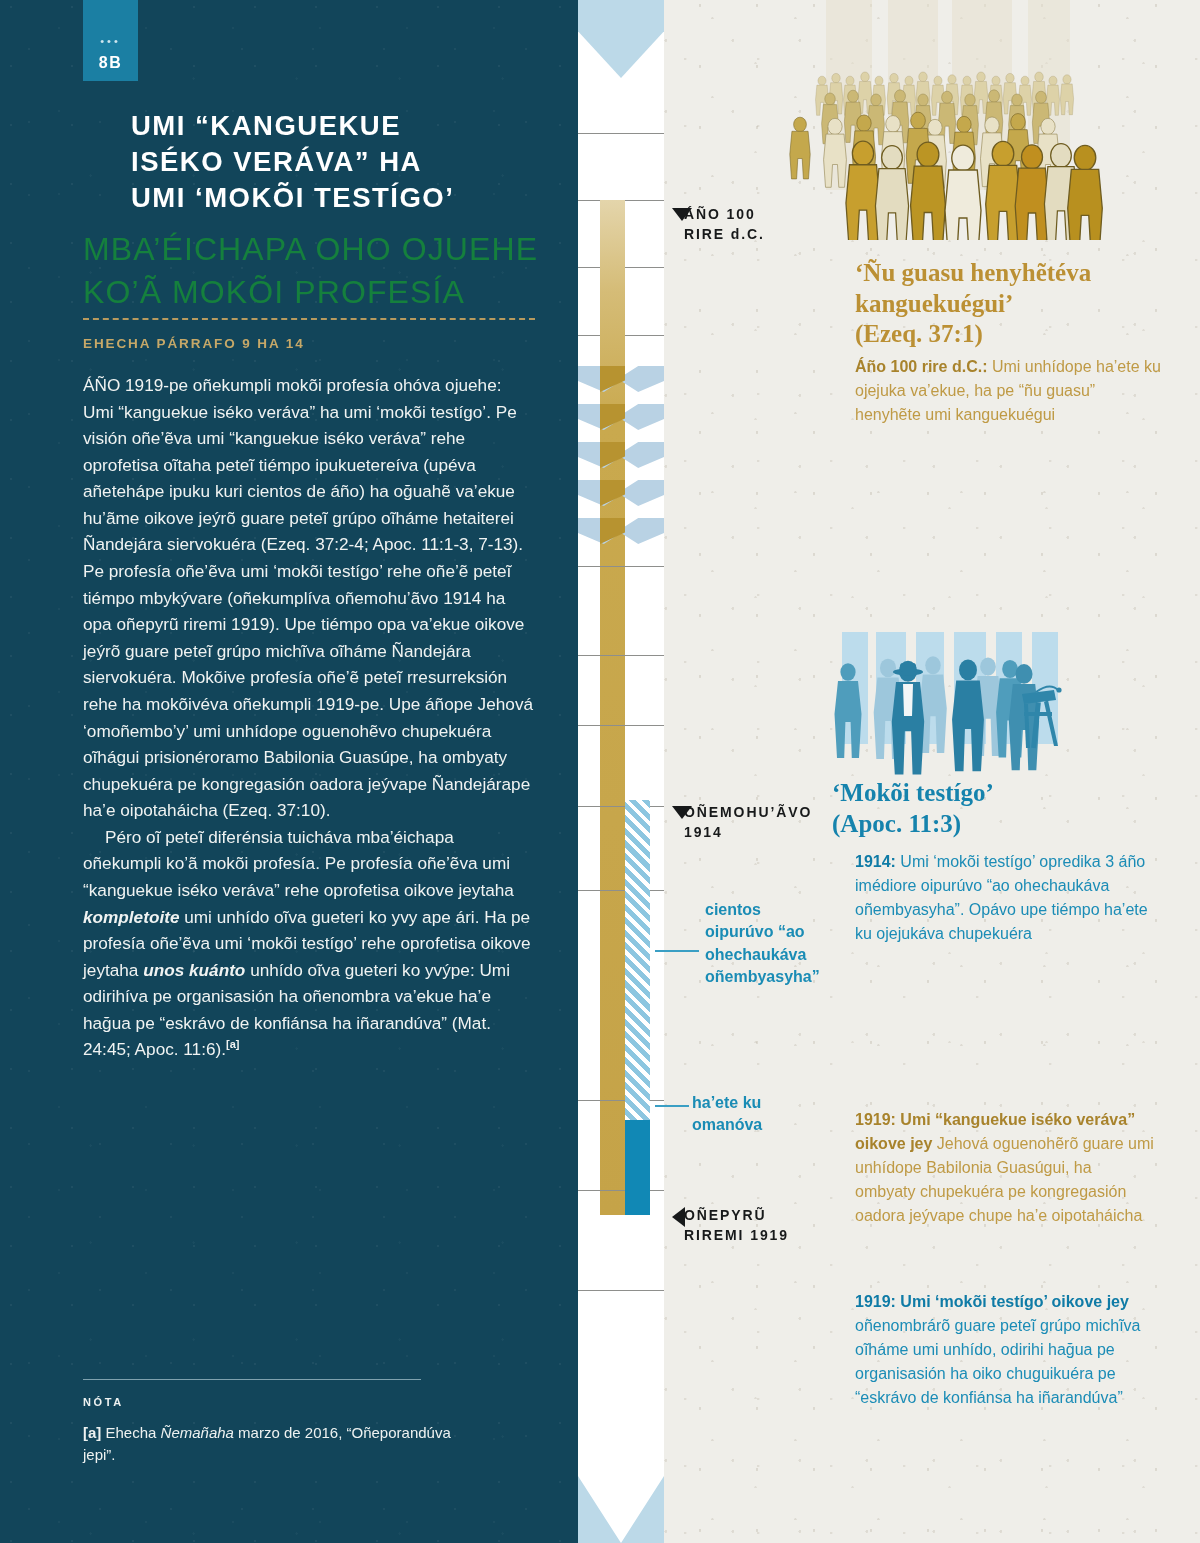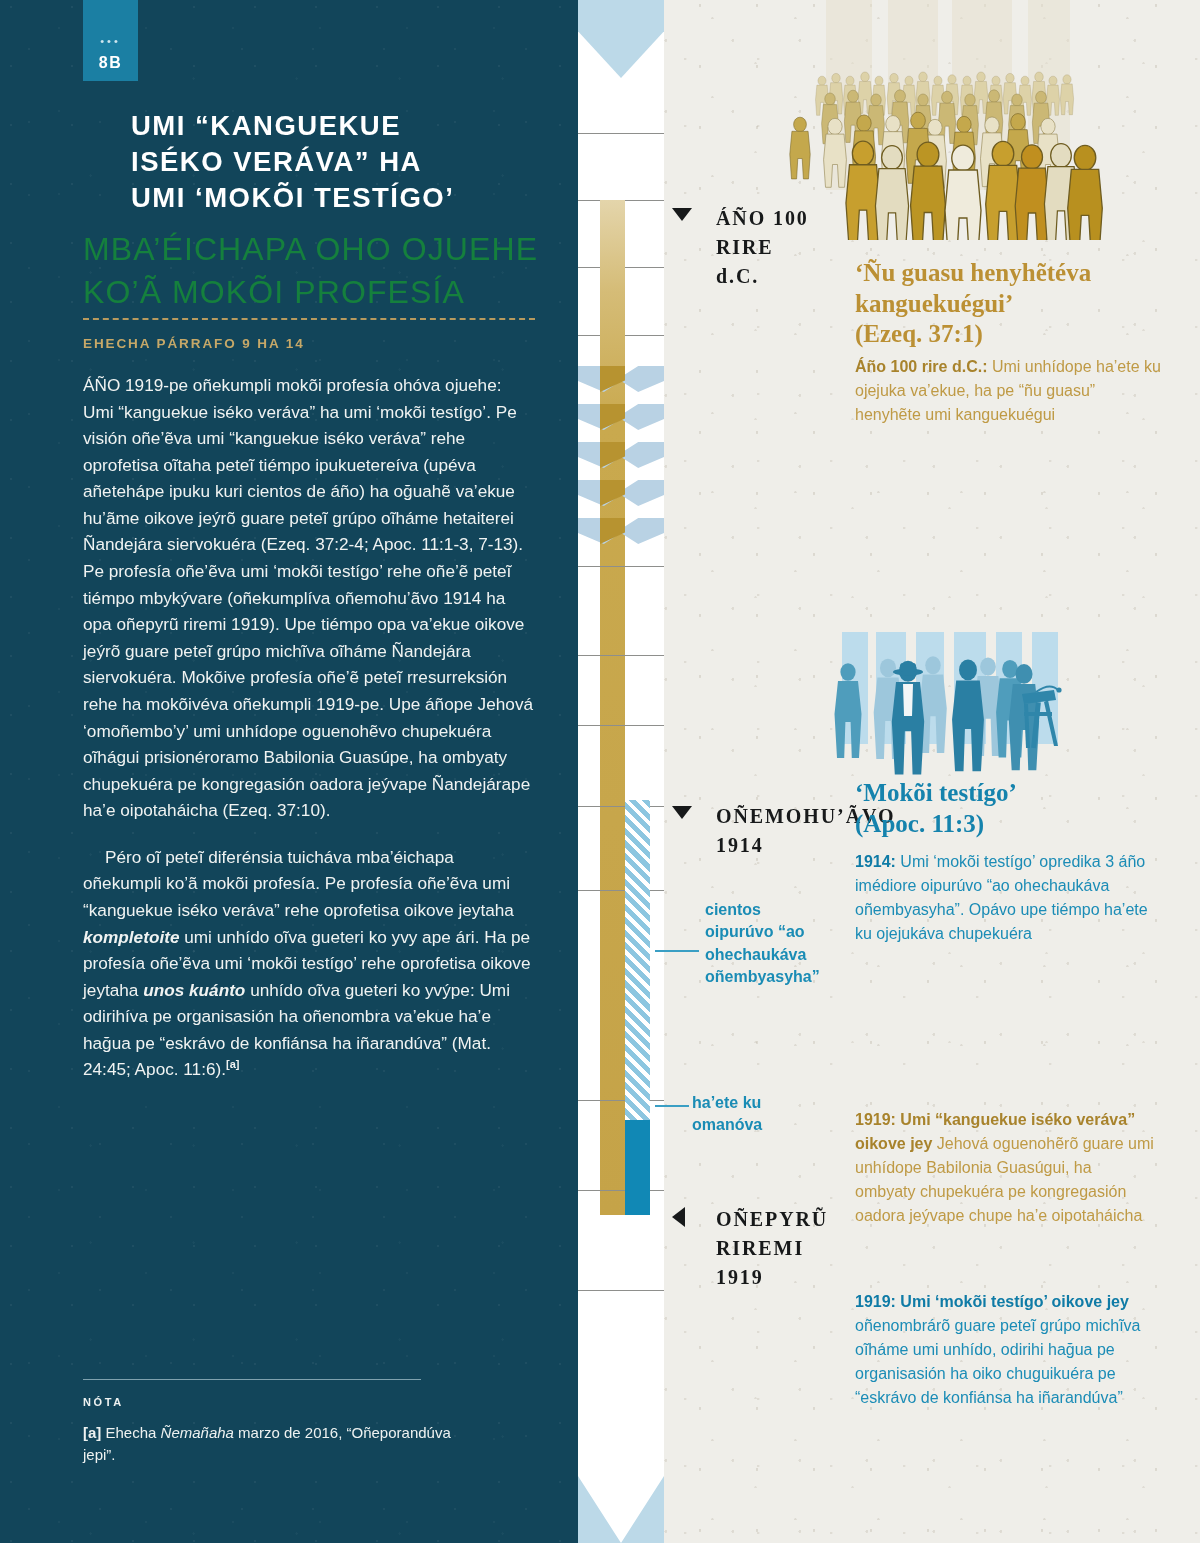--- a/index.html
+++ b/index.html
@@ -61,21 +61,21 @@
   }
   .para-ref{
     position:absolute; left:83px; top:336px; width:470px;
     color:#c6a868; font-size:13.5px; font-weight:bold; letter-spacing:1.9px;
   }
 
   .body-copy{
     position:absolute; left:83px; top:372px; width:452px;
     color:#f0f3f2; font-size:17.2px; line-height:1.545; text-align:left;
   }
-  .body-copy p + p { text-indent:22px;margin-top:20px; }
+  .body-copy p + p { text-indent:22px; }
   .body-copy b { font-weight:bold; font-style:italic; }
   .fnref{ font-size:11px; vertical-align:super; font-weight:bold; }
 
   .note-rule{
     position:absolute; left:83px; top:1379px; width:338px; height:0;
     border-top:1px solid #7fa2af;
   }
   .note-head{
     position:absolute; left:83px; top:1396px;
     color:#eef2f1; font-size:11px; font-weight:bold; letter-spacing:2.6px;
@@ -133,21 +133,21 @@
   .marker .tri-d{
     position:absolute; left:0; top:4px; width:0;height:0;
     border-left:10px solid transparent; border-right:10px solid transparent;
     border-top:13px solid #17191a;
   }
   .marker .tri-l{
     position:absolute; left:0; top:2px; width:0;height:0;
     border-top:10px solid transparent; border-bottom:10px solid transparent;
     border-right:13px solid #17191a;
   }
-  .marker .mtxt{ margin-left:44px; font-size:20px; letter-spacing:1.9px; line-height:1.45;font-family:Liberation Serif, serif; }
+  .marker .mtxt{ margin-left:12px; font-size:14px; letter-spacing:1.9px; line-height:1.45; }
 
   .lead{ position:absolute; height:2px; background:#3a9fc4; }
 
   .sidelabel{ position:absolute; font-size:16px; font-weight:bold; line-height:1.40; color:#1a8cb5; }
 
   .cap-title-gold{ position:absolute; color:#bb9034; font-family:"Liberation Serif", serif;
      font-size:25px; font-weight:bold; line-height:1.22; }
   .cap-title-blue{ position:absolute; color:#1583ad; font-family:"Liberation Serif", serif;
      font-size:25px; font-weight:bold; line-height:1.22; }
   .cap-body-gold{ position:absolute; color:#bf9a45; font-size:16px; line-height:1.50; }
@@ -275,21 +275,21 @@
 
   <div class="cap-title-gold" style="left:855px; top:258px; width:330px;">
     <div>‘Ñu guasu henyhẽtéva</div>
     <div>kanguekuégui’</div>
     <div>(Ezeq. 37:1)</div>
   </div>
   <div class="cap-body-gold" style="left:855px; top:355px; width:310px;">
     <b>Áño 100 rire d.C.:</b><span> Umi unhídope ha’ete ku ojejuka va’ekue, ha pe “ñu guasu” henyhẽte umi kanguekuégui</span>
   </div>
 
-  <div class="cap-title-blue" style="left:855px; top:778px; width:330px;">
+  <div class="cap-title-blue" style="left:832px; top:778px; width:330px;">
     <div>‘Mokõi testígo’</div>
     <div>(Apoc. 11:3)</div>
   </div>
   <div class="cap-body-blue" style="left:855px; top:850px; width:300px;">
     <b>1914:</b><span> Umi ‘mokõi testígo’ opredika 3 áño imédiore oipurúvo “ao ohechaukáva oñembyasyha”. Opávo upe tiémpo ha’ete ku ojejukáva chupekuéra</span>
   </div>
 
   <div class="cap-body-gold" style="left:855px; top:1108px; width:300px;">
     <b>1919: Umi “kanguekue iséko veráva” oikove jey</b><span> Jehová oguenohẽrõ guare umi unhídope Babilonia Guasúgui, ha ombyaty chupekuéra pe kongregasión oadora jeývape chupe ha’e oipotaháicha</span>
   </div>

